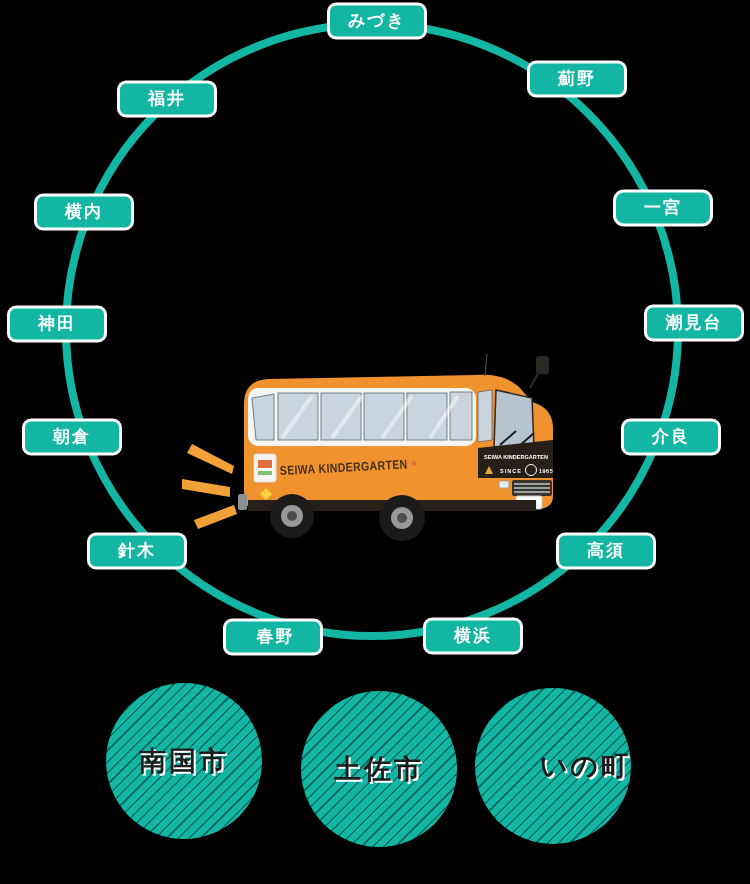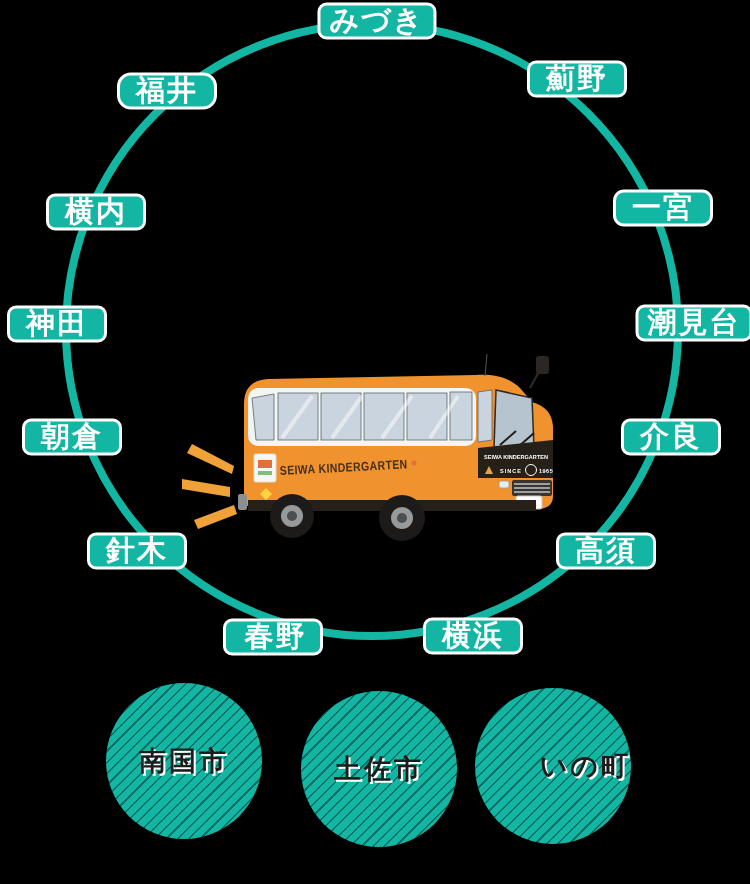--- a/index.html
+++ b/index.html
@@ -7,21 +7,21 @@
     position:relative;width:750px;height:884px;background:#000;overflow:hidden;
     font-family:"Liberation Sans","DejaVu Sans",sans-serif;
   }
   .ring-svg{position:absolute;left:0;top:0;}
   .ring-circle{fill:none;stroke:var(--teal);stroke-width:8px;}
   .stop{
     position:absolute;transform:translate(-50%,-50%);
     min-width:100px;height:37px;box-sizing:border-box;
     padding:2px 9px 4px 9px;
     background:var(--teal);border:3px solid var(--white);border-radius:9px;
-    color:var(--white);font-size:29px;font-weight:700;letter-spacing:2px;
+    color:var(--white);font-size:17px;font-weight:700;letter-spacing:2px;
     display:flex;align-items:center;justify-content:center;white-space:nowrap;
     line-height:1;
   }
   .bus-svg{position:absolute;left:180px;top:348px;}
   .area{
     position:absolute;transform:translate(-50%,-50%);
     width:156px;height:156px;border-radius:50%;
     background-color:var(--teal);
     background-image:repeating-linear-gradient(135deg,
       rgba(4,44,40,0.5) 0px, rgba(4,44,40,0.5) 1.6px,
@@ -53,22 +53,22 @@
   <div class="stop" style="left: 577px; top: 79px;">薊野</div>
   <div class="stop" style="left: 663px; top: 208px; border-radius: 11px;">一宮</div>
   <div class="stop" style="left: 694px; top: 323px;">潮見台</div>
   <div class="stop" style="left: 671px; top: 437px;">介良</div>
   <div class="stop" style="left: 606px; top: 551px;">高須</div>
   <div class="stop" style="left: 473px; top: 636px;">横浜</div>
   <div class="stop" style="left: 273px; top: 637px; padding-left: 14px;">春野</div>
   <div class="stop" style="left: 137px; top: 551px;">針木</div>
   <div class="stop" style="left: 72px; top: 437px;">朝倉</div>
   <div class="stop" style="left: 57px; top: 324px;">神田</div>
-  <div class="stop" style="left: 84px; top: 212px; margin-left: 12px;">横内</div>
-  <div class="stop" style="left: 167px; top: 91px; border-radius: 14px;">福井</div>
+  <div class="stop" style="left: 84px; top: 212px;">横内</div>
+  <div class="stop" style="left: 167px; top: 99px;">福井</div>
 
   <svg class="bus-svg" width="395" height="195" viewBox="0 0 395 195" aria-hidden="true">
 
     <g>
       <polygon class="honk" points="54,118 12,96 7,105 52,126"></polygon>
       <polygon class="honk" points="50,139 2,131 2,141 50,149"></polygon>
       <polygon class="honk" points="54,157 14,172 18,181 57,166"></polygon>
     </g>
 
     <g>

